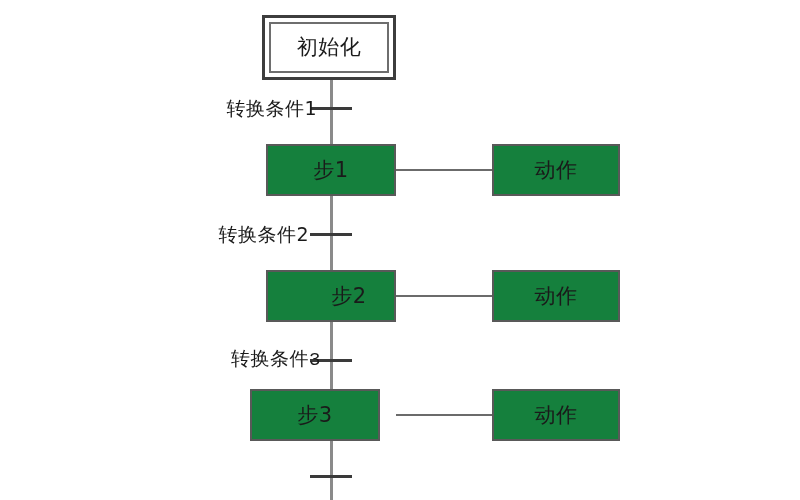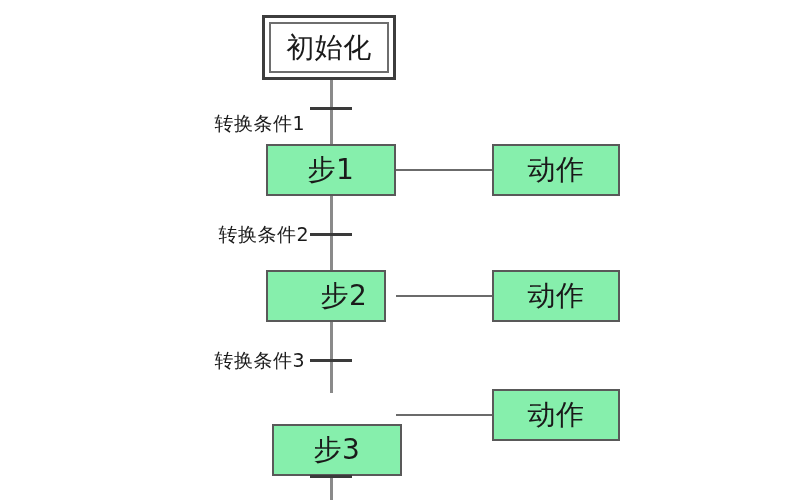--- a/index.html
+++ b/index.html
@@ -17,28 +17,28 @@
     position: relative;
     width: 800px;
     height: 500px;
     background: #ffffff;
   }
 
   
   .box {
     position: absolute;
     box-sizing: border-box;
-    background: #86efac;
+    background: #15803d;
     border: 2px solid #595959;
     display: flex;
     align-items: center;
     justify-content: center;
   }
   .box-label {
-    font-size: 28px;
+    font-size: 21px;
     line-height: 1;
     color: #1a1a1a;
     letter-spacing: 0.5px;
     white-space: nowrap;
     font-family: "DejaVu Sans", "Liberation Sans", sans-serif;
   }
 
   
   .initial-box {
     border: 3px solid #3d3d3d;
@@ -100,45 +100,45 @@
   <div class="vline" style="left:330px; top:441px; height:35px;"></div>
   <div class="vline" style="left:330px; top:476px; height:24px;"></div>
 
   <div class="box initial-box" style="left:262px; top:15px; width:134px; height:65px;">
     <div class="initial-inner">
       <span class="box-label">初始化</span>
     </div>
   </div>
 
   <div class="tick" style="left:310px; top:107px; width:42px;"></div>
-  <div class="transition-label" style="left:150px; top:99px; width:155px;margin-top:15px;">转换条件1</div>
+  <div class="transition-label" style="left:162px; top:99px; width:155px;">转换条件1</div>
 
   <div class="box" style="left:266px; top:144px; width:130px; height:52px;">
     <span class="box-label">步1</span>
   </div>
   <div class="connector" style="left:396px; top:169px; width:96px;"></div>
   <div class="box" style="left:492px; top:144px; width:128px; height:52px;">
     <span class="box-label">动作</span>
   </div>
 
   <div class="tick" style="left:310px; top:233px; width:42px;"></div>
   <div class="transition-label" style="left:154px; top:225px; width:155px;">转换条件2</div>
 
-  <div class="box" style="left:266px; top:270px; width:120px; height:52px;padding-left:36px;">
+  <div class="box" style="left:266px; top:270px; width:130px; height:52px;padding-left:36px;">
     <span class="box-label">步2</span>
   </div>
   <div class="connector" style="left:396px; top:295px; width:96px;"></div>
   <div class="box" style="left:492px; top:270px; width:128px; height:52px;">
     <span class="box-label">动作</span>
   </div>
 
   <div class="tick" style="left:310px; top:359px; width:42px;"></div>
-  <div class="transition-label" style="left:150px; top:351px; width:155px;">转换条件3</div>
+  <div class="transition-label" style="left:166px; top:351px; width:155px;font-family:Liberation Mono, monospace;">转换条件3</div>
 
-  <div class="box" style="left:272px; top:389px; width:130px; height:52px;margin-top:35px;">
+  <div class="box" style="left:250px; top:389px; width:130px; height:52px;">
     <span class="box-label">步3</span>
   </div>
   <div class="connector" style="left:396px; top:414px; width:96px;"></div>
   <div class="box" style="left:492px; top:389px; width:128px; height:52px;">
     <span class="box-label">动作</span>
   </div>
 
   <div class="tick" style="left:310px; top:475px; width:42px;"></div>
 
 </div>

